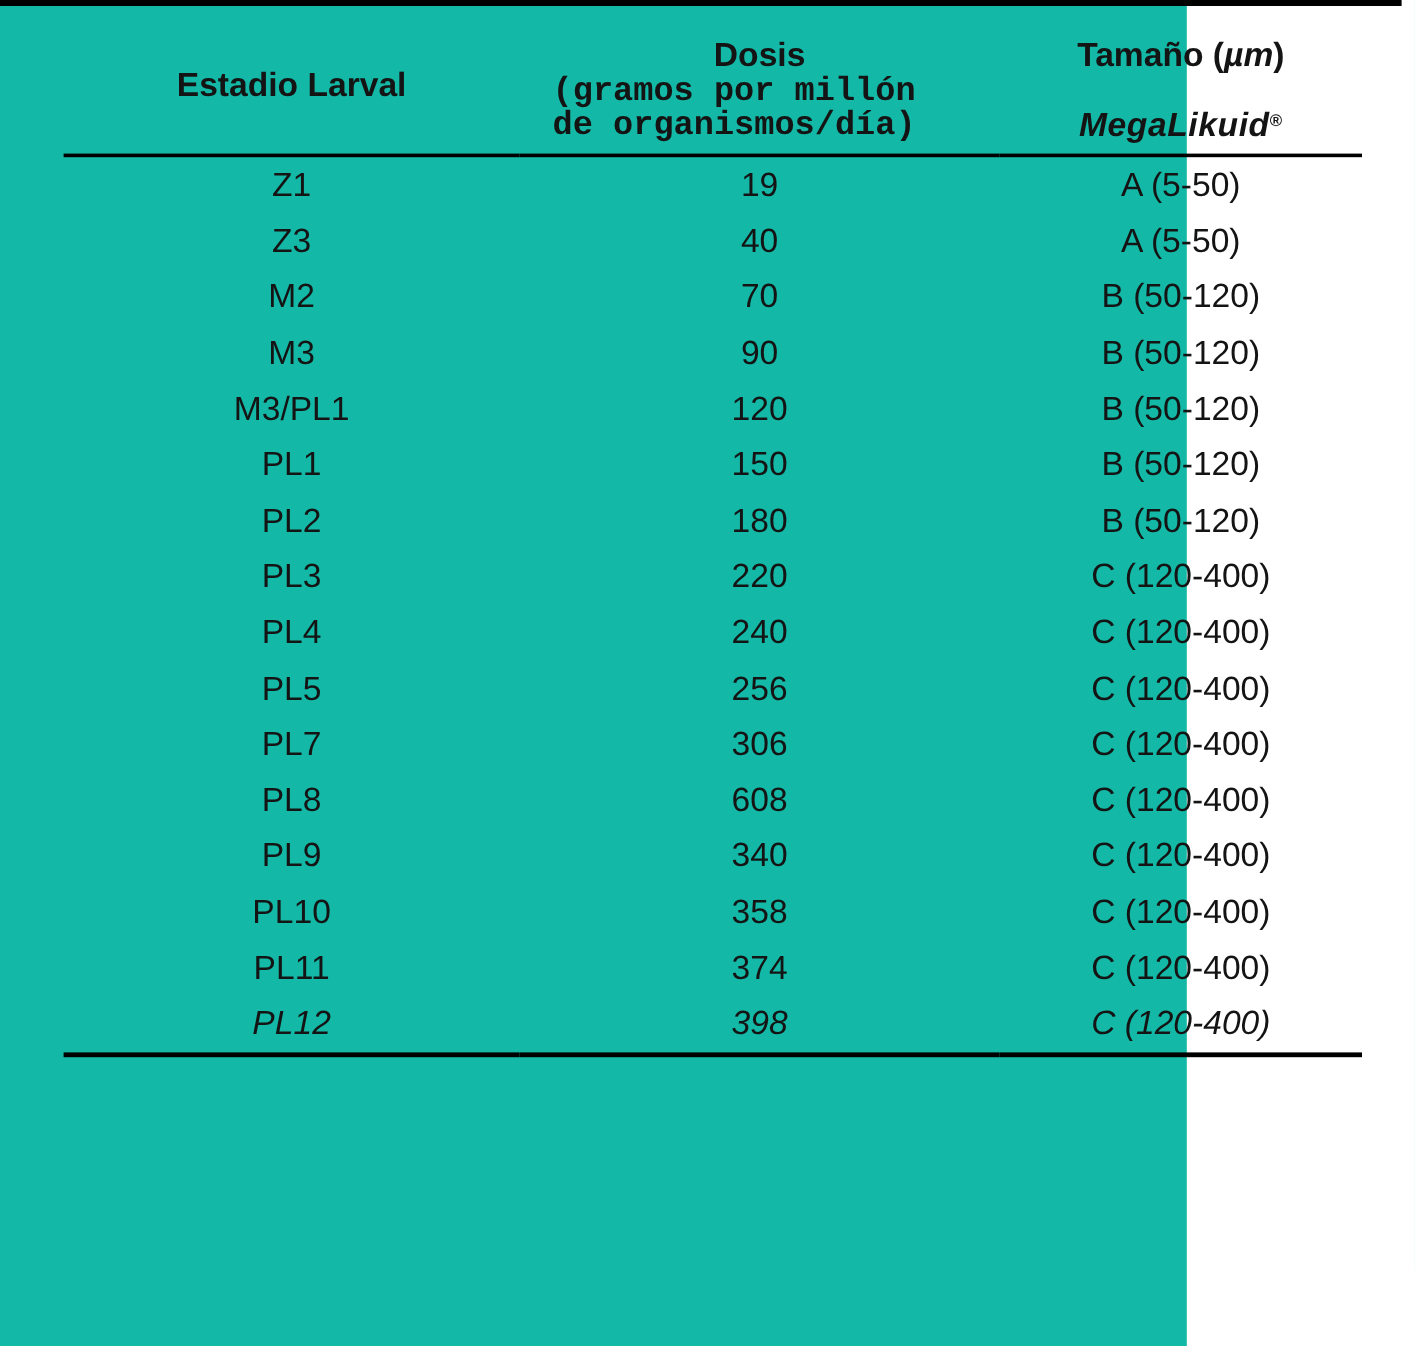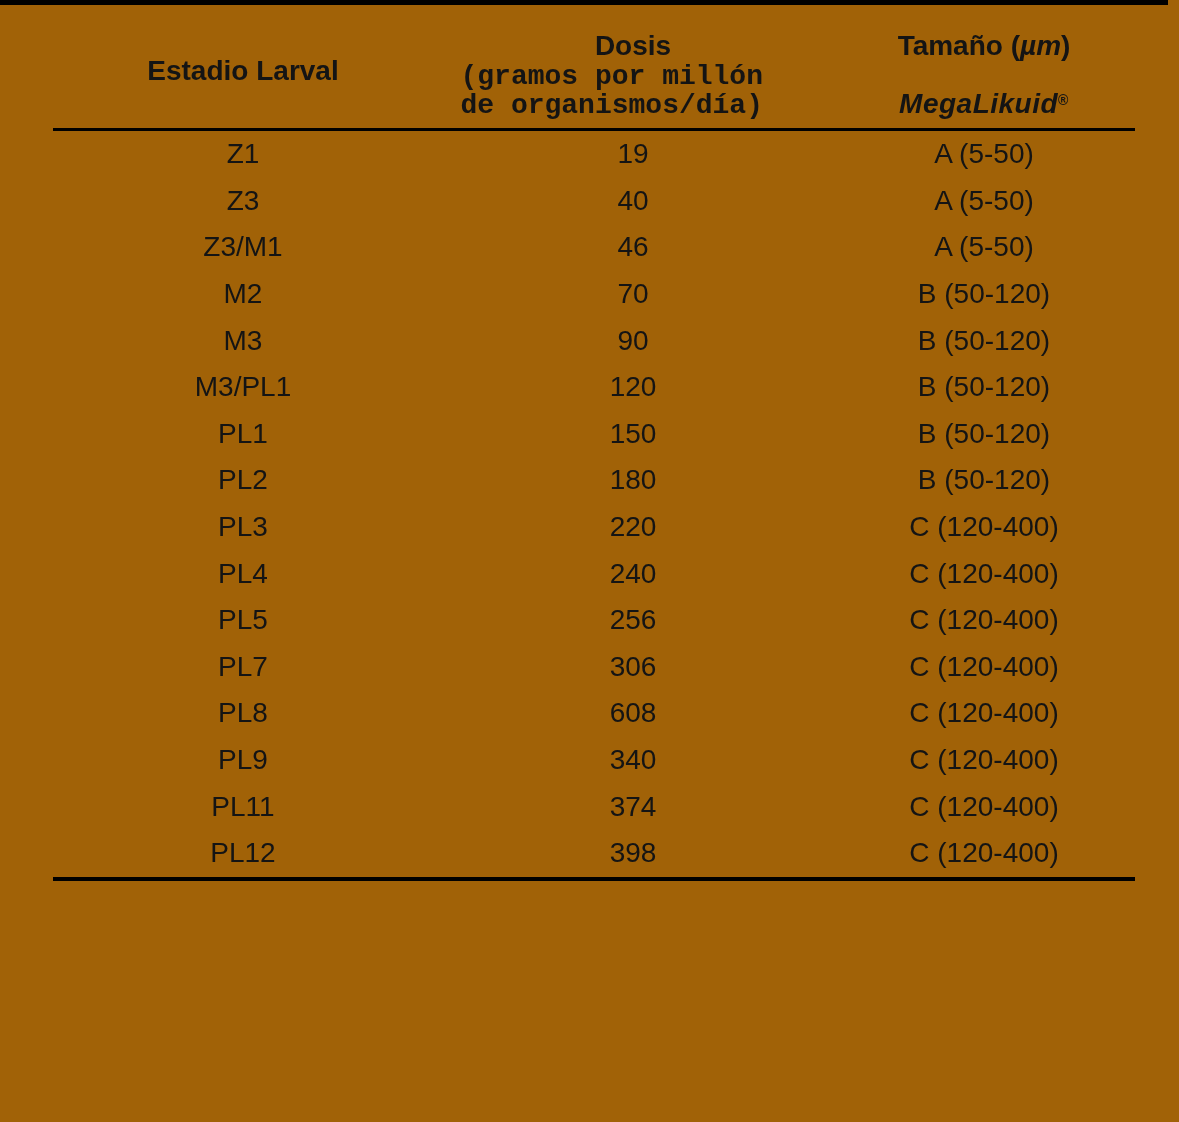--- a/index.html
+++ b/index.html
@@ -7,23 +7,23 @@
     padding: 0;
     width: 1179px;
     height: 1122px;
     background: #ffffff;
     font-family: "Liberation Sans", "DejaVu Sans", sans-serif;
     color: #141414;
     overflow: hidden;
   }
   .page {
     position: relative;
-    width: 1179px;
+    width: 989px;
     height: 1122px;
-    background: #a16207;
+    background: #14b8a6;
   }
   .top-bar {
     position: absolute;
     top: 0;
     left: 0;
     width: 1168px;
     height: 5px;
     background: #000000;
   }
   .doc-table-wrap {
@@ -84,20 +84,21 @@
     height: 46.6px;
     padding: 0;
     text-align: center;
     vertical-align: middle;
     font-size: 28px;
     font-weight: normal;
     white-space: nowrap;
   }
   tbody tr:last-child td {
     border-bottom: 4px solid #000000;
+    font-style: italic;
   }
 </style>
 </head>
 <body>
 
 <div class="page">
 
   <div class="top-bar"></div>
 
   <div class="doc-table-wrap">
@@ -133,25 +134,20 @@
             <td>Z1</td>
             <td>19</td>
             <td>A (5-50)</td>
           </tr>
           <tr>
             <td>Z3</td>
             <td>40</td>
             <td>A (5-50)</td>
           </tr>
           <tr>
-            <td>Z3/M1</td>
-            <td>46</td>
-            <td>A (5-50)</td>
-          </tr>
-          <tr>
             <td>M2</td>
             <td>70</td>
             <td>B (50-120)</td>
           </tr>
           <tr>
             <td>M3</td>
             <td>90</td>
             <td>B (50-120)</td>
           </tr>
           <tr>
@@ -190,20 +186,25 @@
             <td>C (120-400)</td>
           </tr>
           <tr>
             <td>PL8</td>
             <td>608</td>
             <td>C (120-400)</td>
           </tr>
           <tr>
             <td>PL9</td>
             <td>340</td>
+            <td>C (120-400)</td>
+          </tr>
+          <tr>
+            <td>PL10</td>
+            <td>358</td>
             <td>C (120-400)</td>
           </tr>
           <tr>
             <td>PL11</td>
             <td>374</td>
             <td>C (120-400)</td>
           </tr>
           <tr>
             <td>PL12</td>
             <td>398</td>

